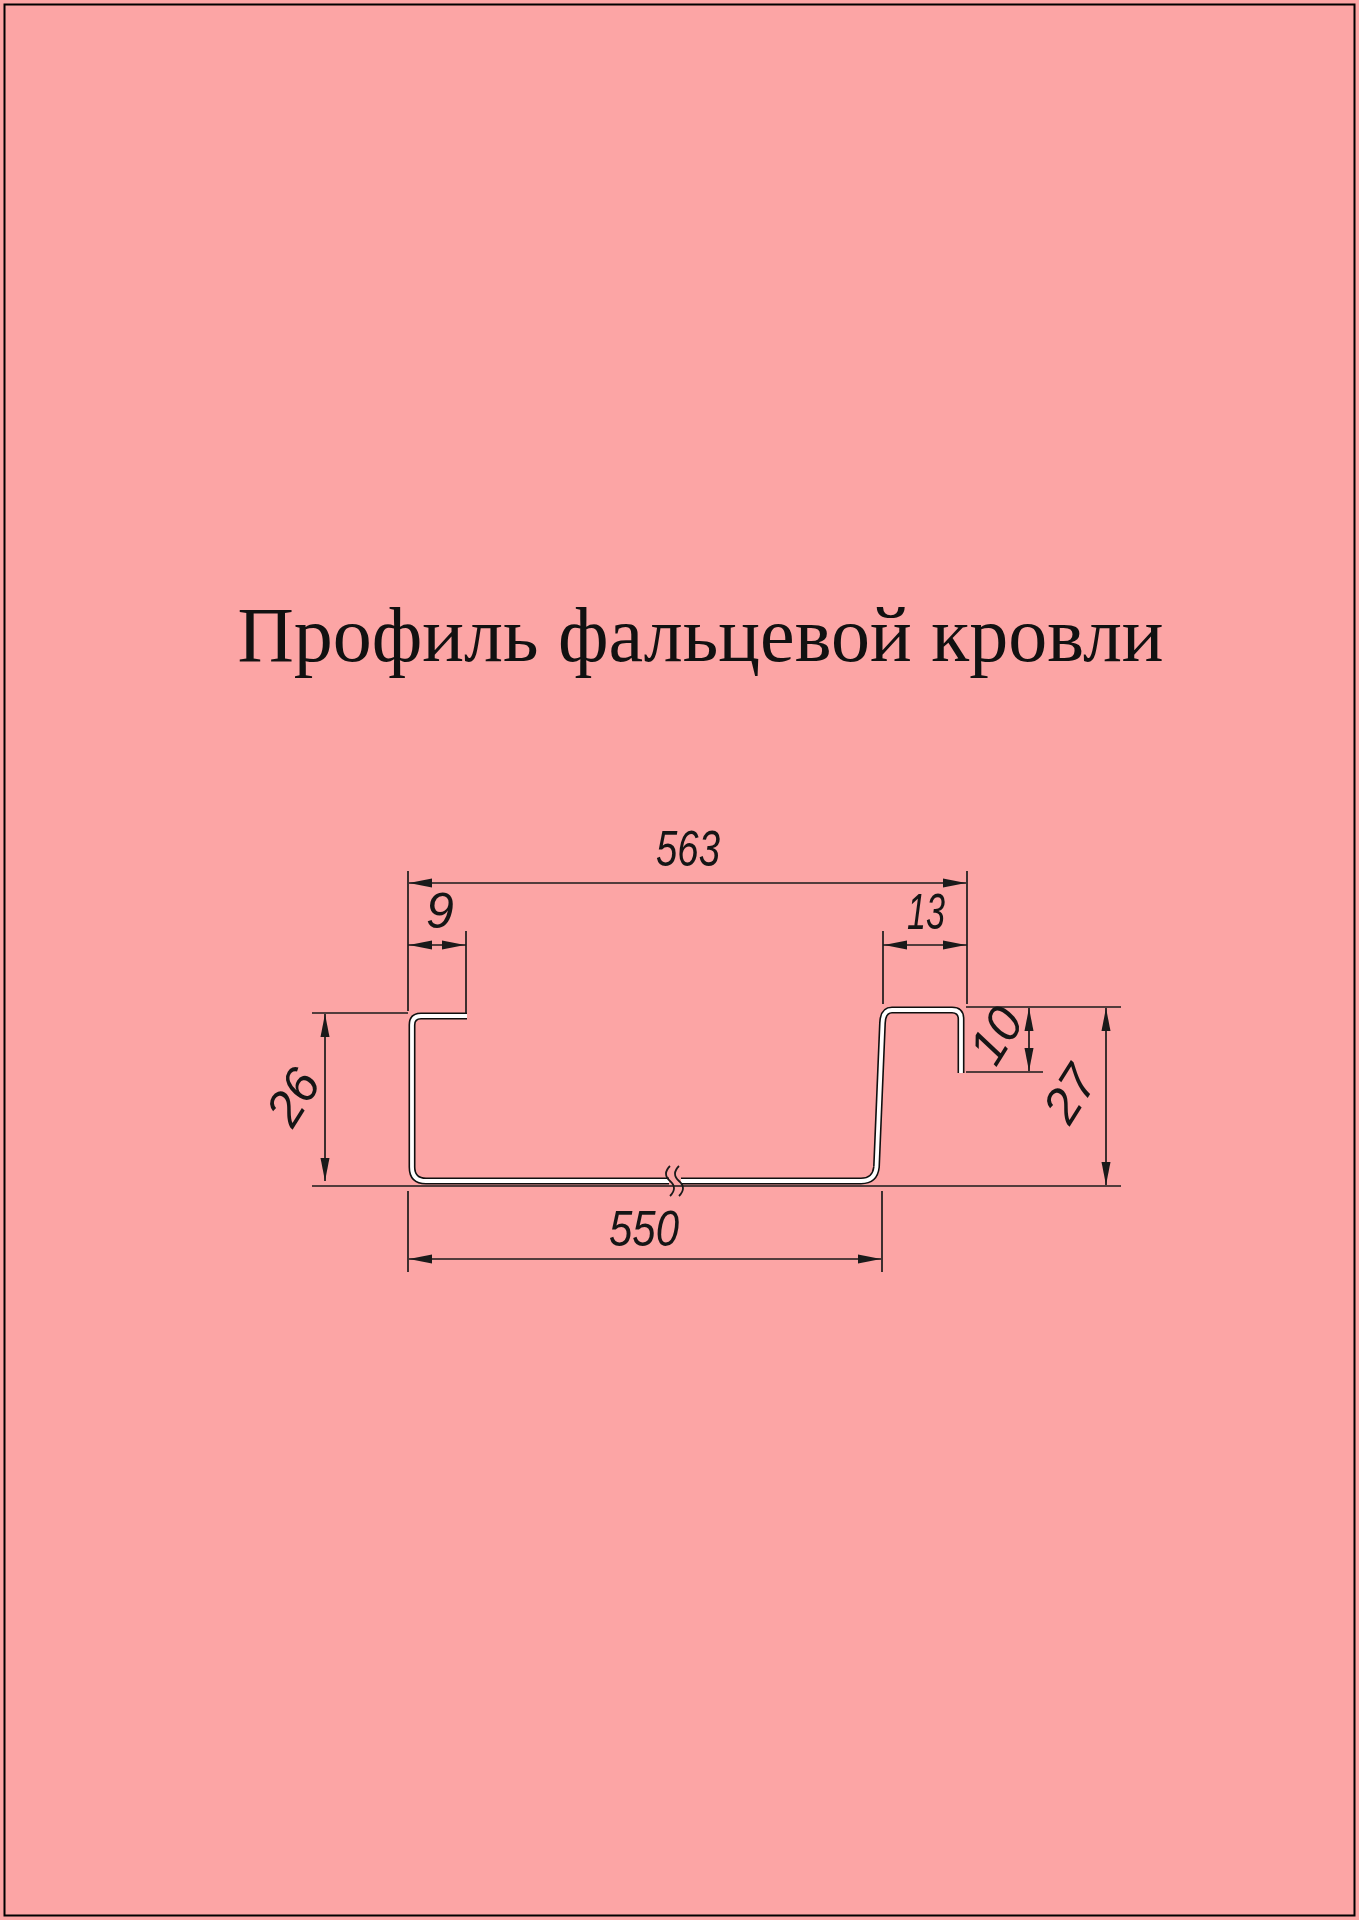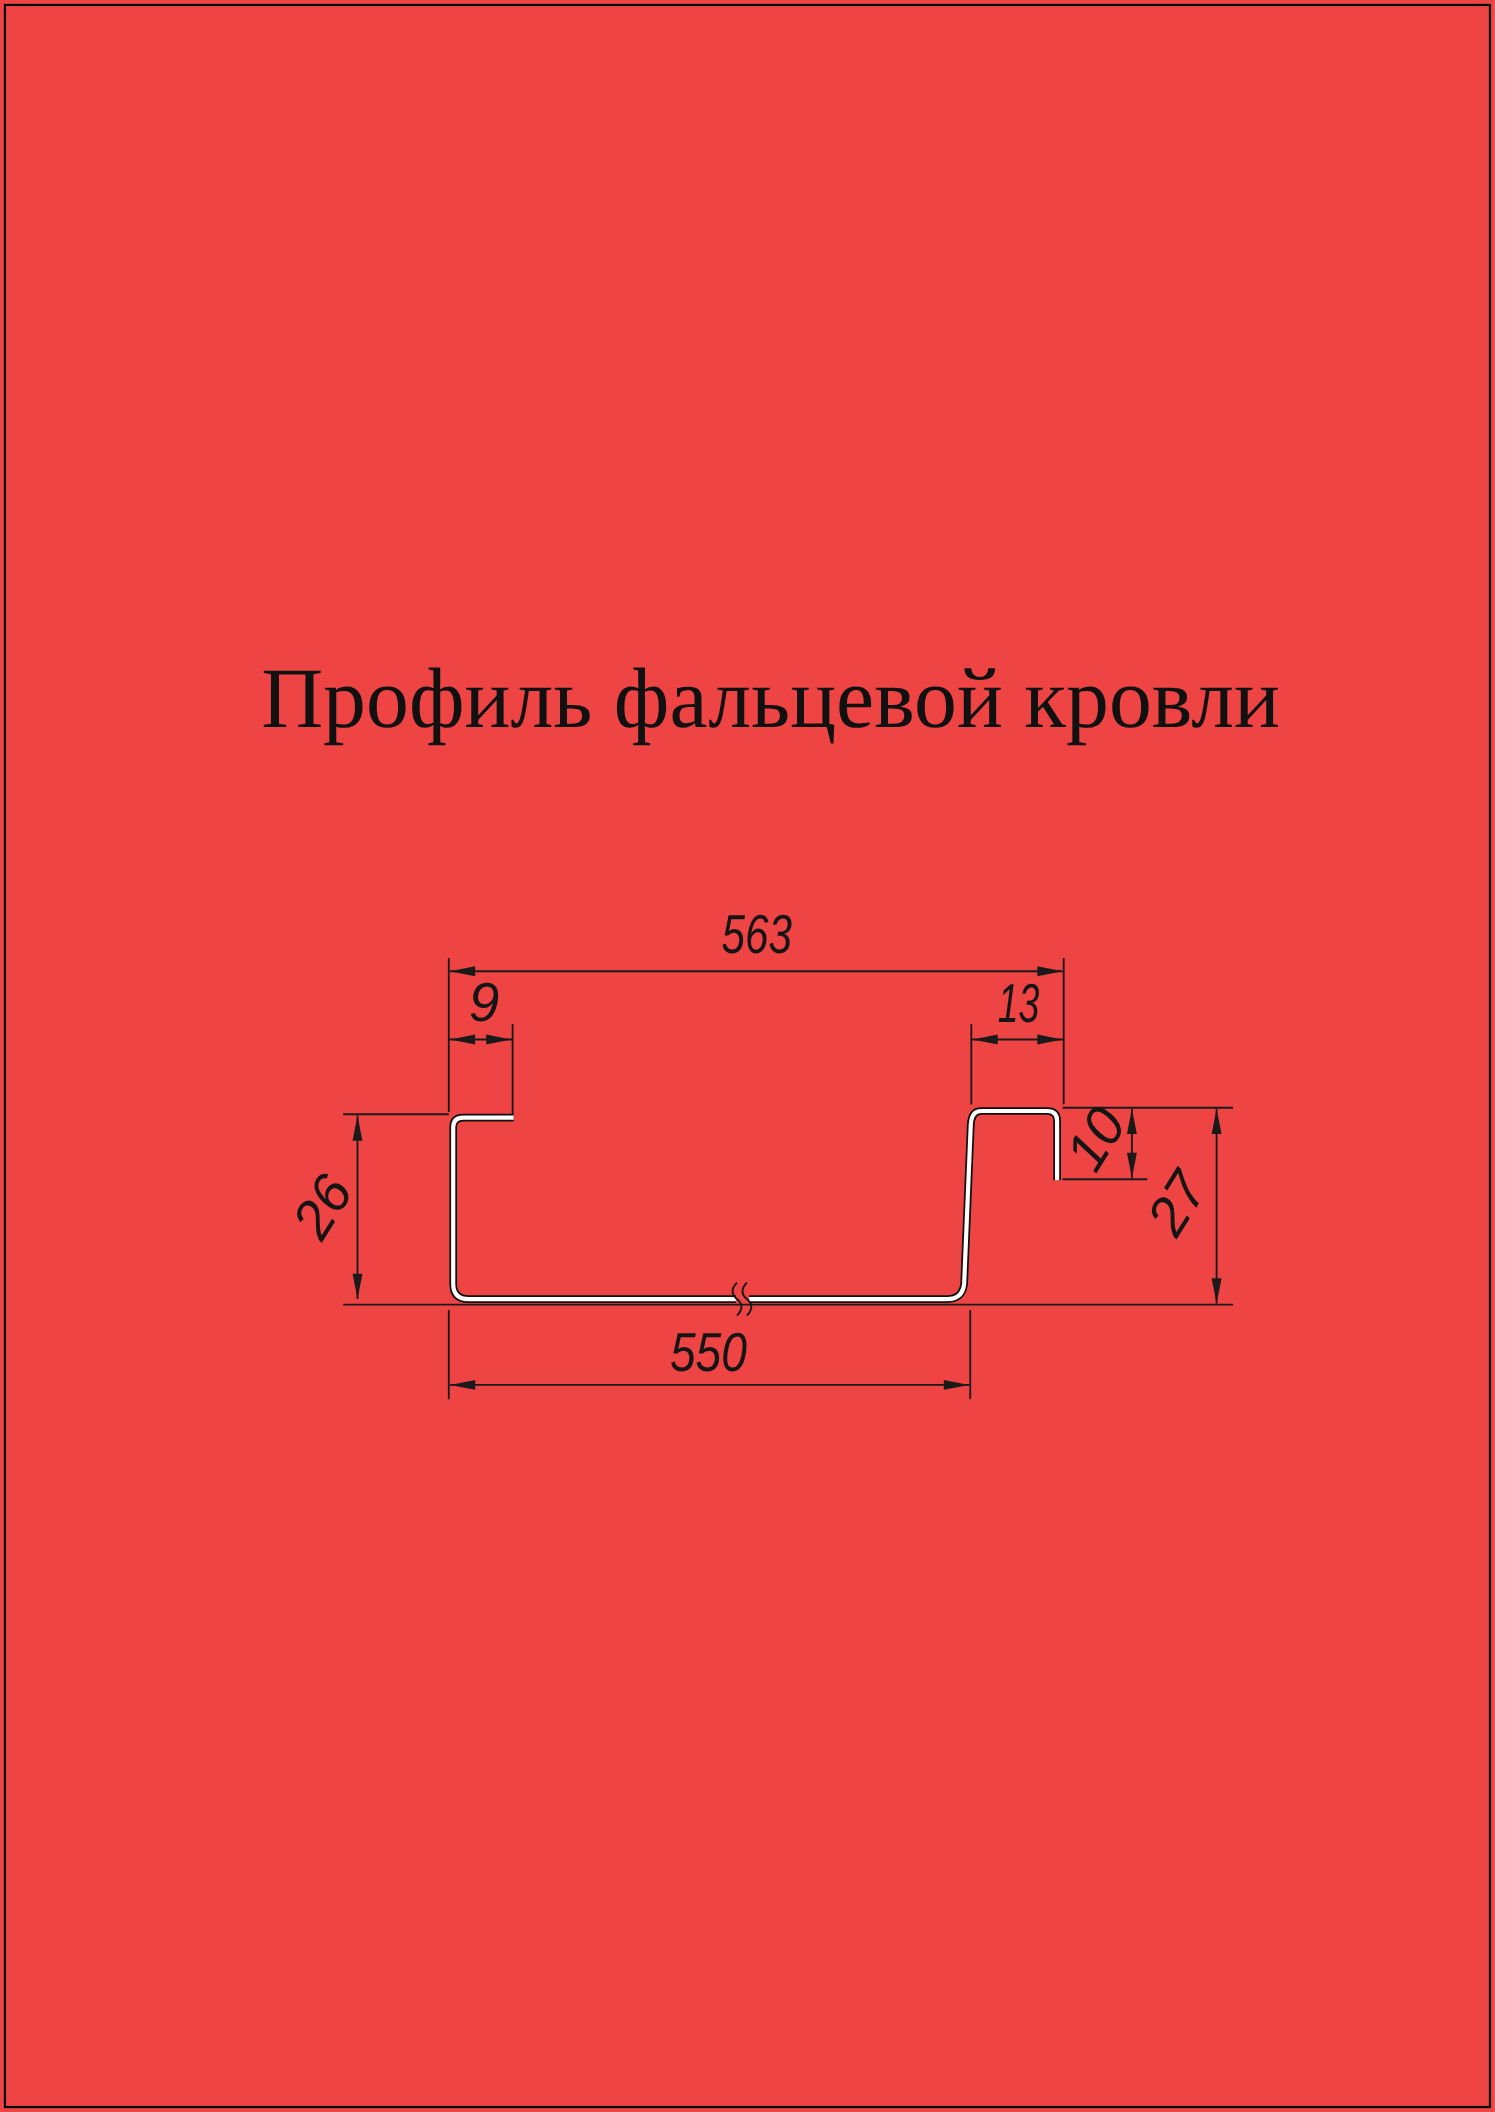--- a/index.html
+++ b/index.html
@@ -1,19 +1,19 @@
 <!DOCTYPE html>
 <html><head>
 <meta charset="utf-8">
 <style>
   html,body{margin:0;padding:0;background:#e8e8e8;}
   .sheet{
     position:relative;
     width:1359px;height:1920px;
-    background:#ef4444;
+    background:#fca5a5;
     overflow:hidden;
     font-family:"Liberation Sans",sans-serif;
   }
   .title{
     position:absolute;
     top:594px;left:0;right:0;
     text-align:center;
     transform:translateX(21px);
     font-family:"Liberation Serif",serif;
     font-size:78px;

